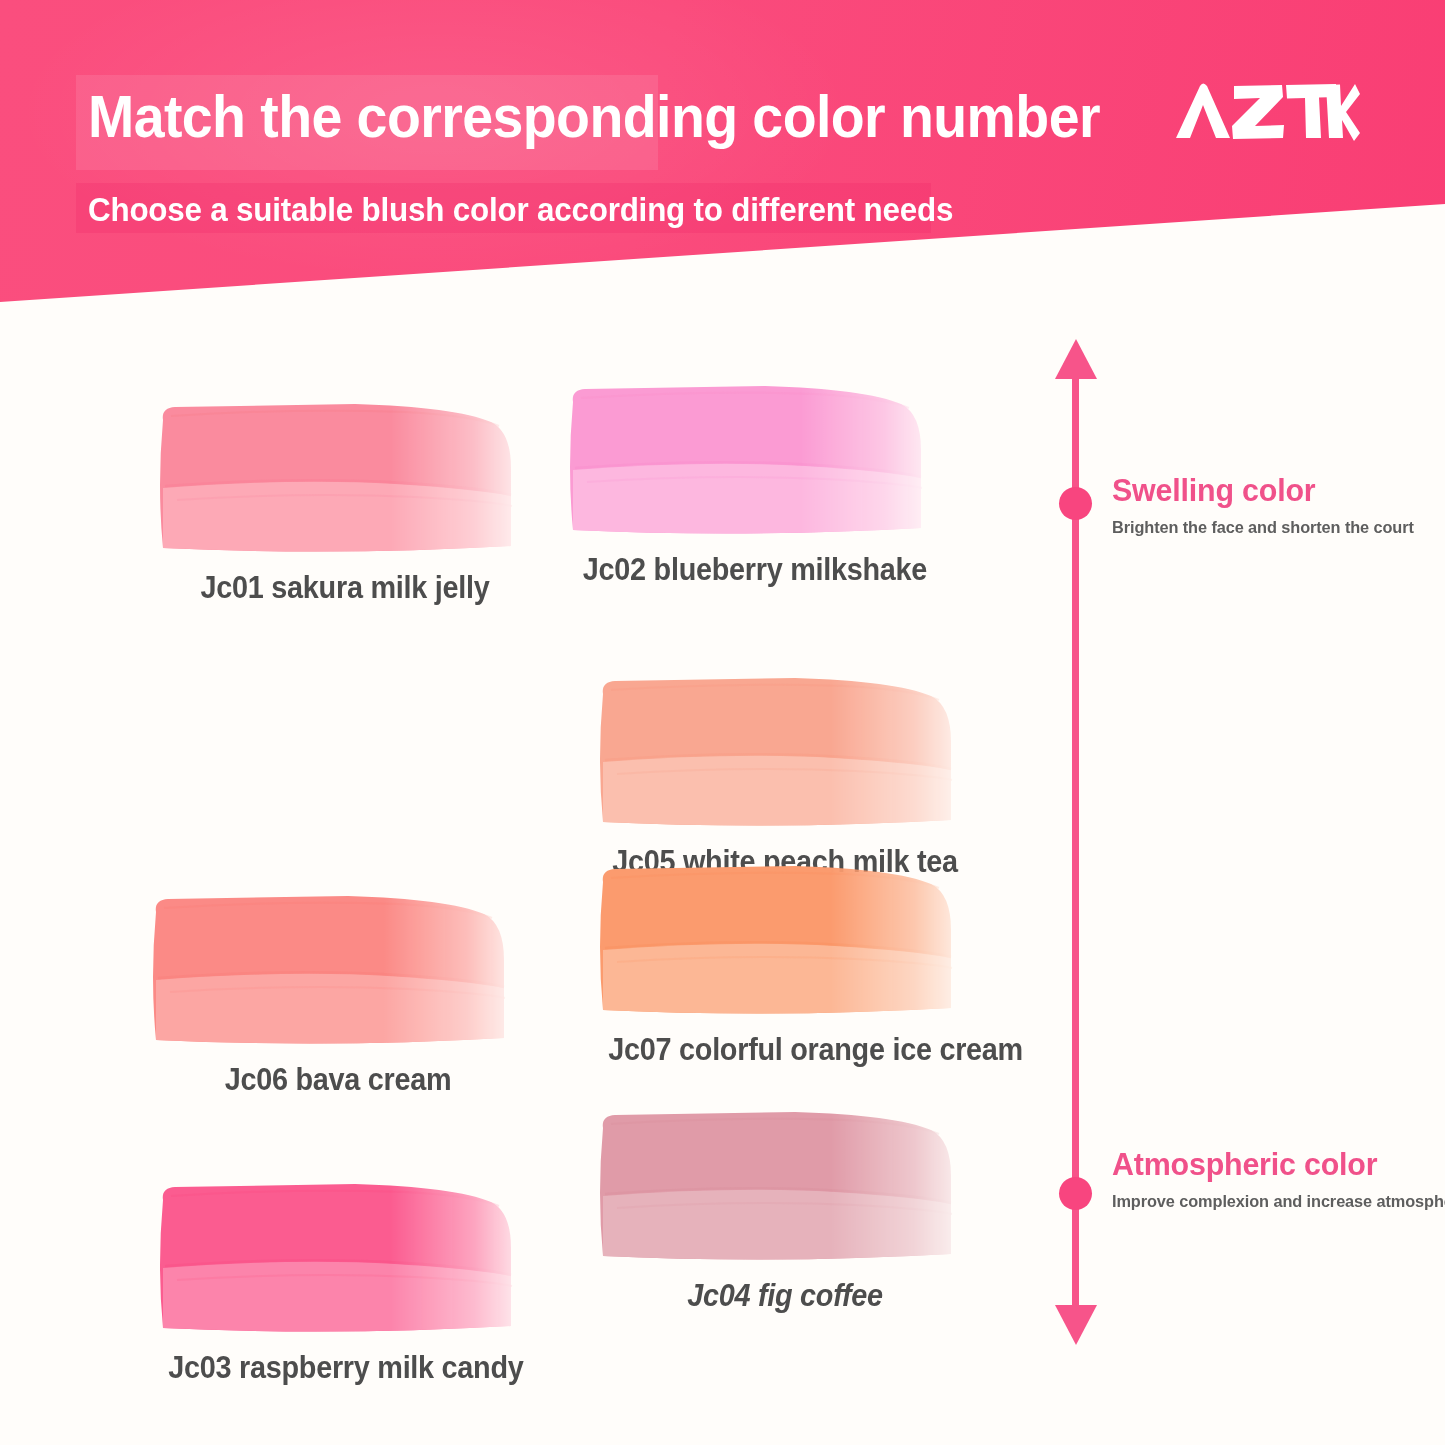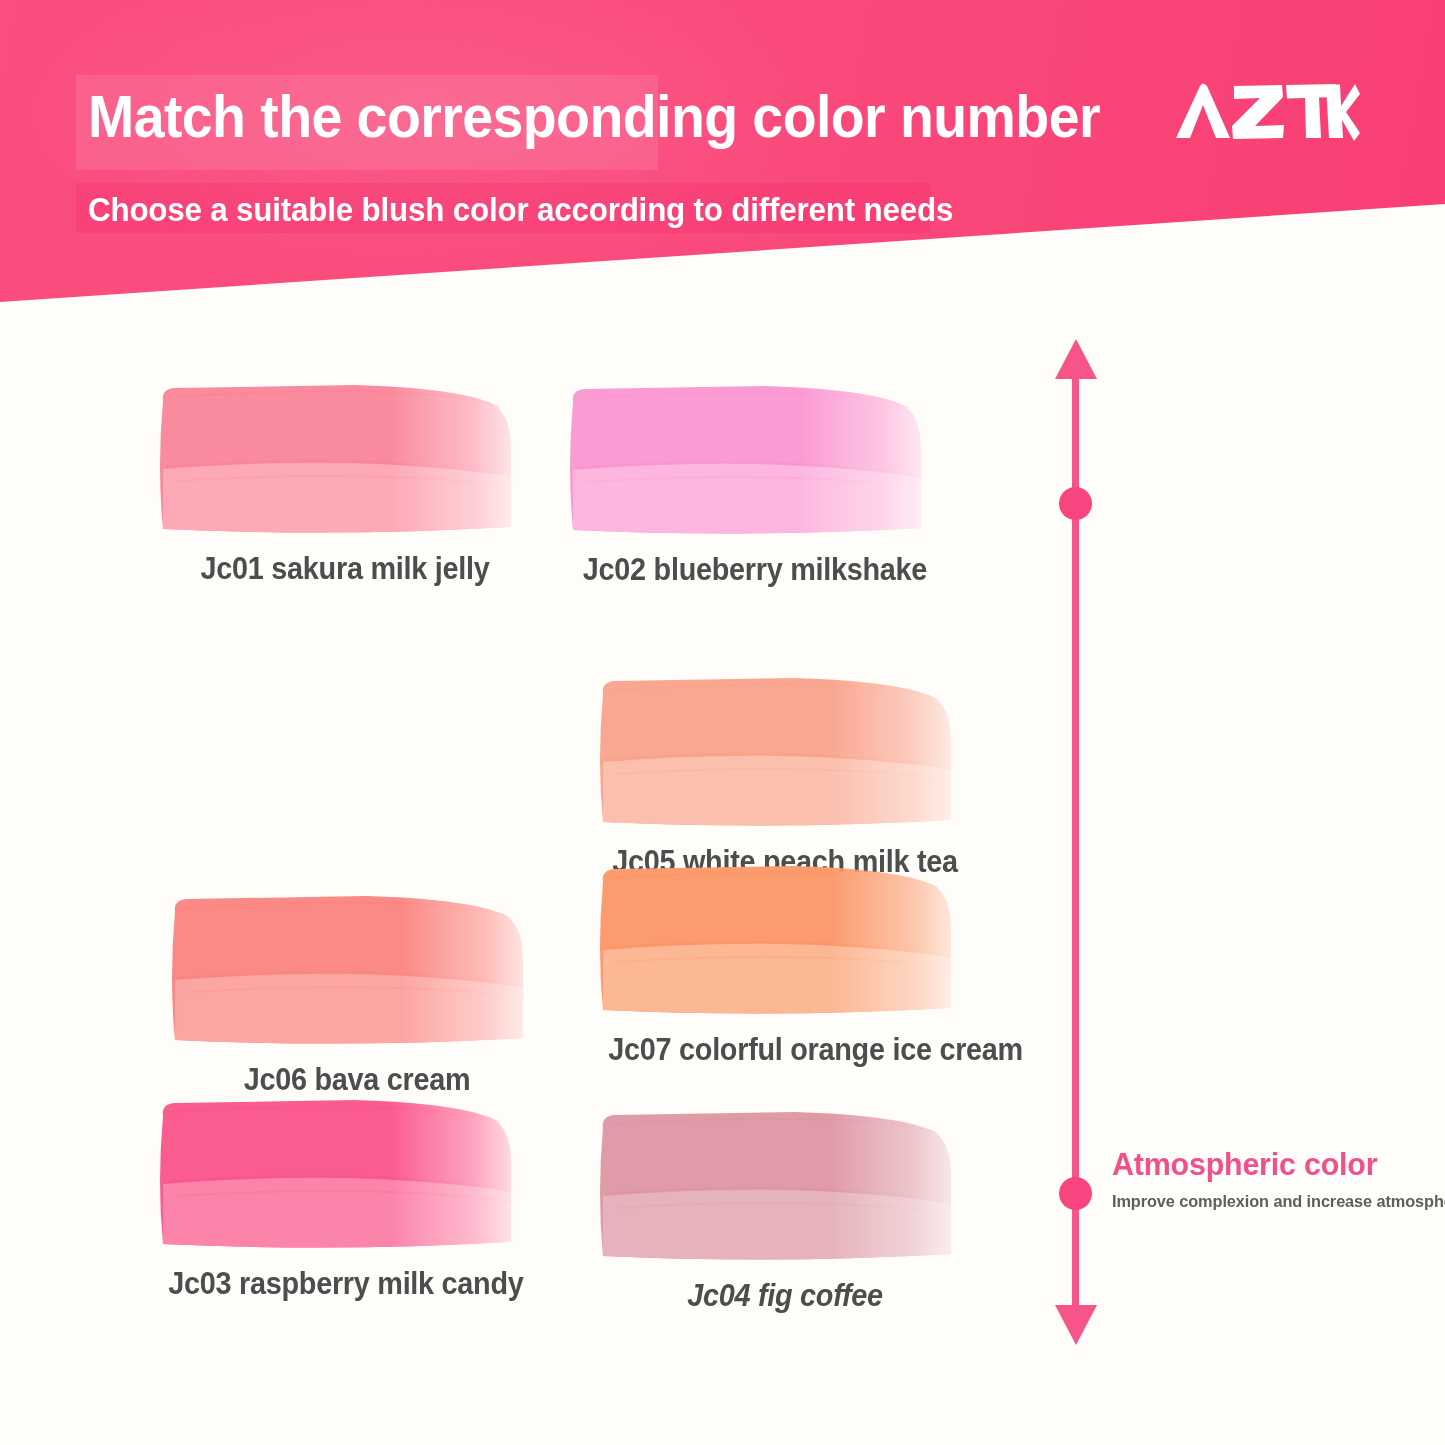--- a/index.html
+++ b/index.html
@@ -172,21 +172,21 @@
       <path d="M2 58 L26 6 Q29 1 33 6 L56 58 L42 58 L29 25 L16 58 Z" fill="#FFFFFF"></path>
 
       <path d="M60 6 L108 5 L109 17 L81 46 L110 45 L109 58 L59 59 L58 46 L86 18 L60 19 Z" fill="#FFFFFF"></path>
 
       <path d="M112 5 L162 4 L163 17 L145 17.5 L147 58 L132 58 L131 18 L113 18.5 Z" fill="#FFFFFF"></path>
 
       <path d="M152 5 L166 4.5 L167 26 L181 4 L186 14 L172 32 L186 53 L180 61 L168 40 L169 58 L155 58 Z" fill="#FFFFFF"></path>
     </svg>
   </div>
 
-  <div class="swatch-cell" style="left:155px; top:377px; width:380px;">
+  <div class="swatch-cell" style="left:155px; top:396px; width:380px;">
     <div class="smear">
       <svg viewBox="0 0 380 160" preserveAspectRatio="none">
         <defs>
           <linearGradient id="g1f" x1="0" y1="0" x2="1" y2="0">
             <stop offset="0%" stop-color="#FFFFFF" stop-opacity="1"></stop>
             <stop offset="62%" stop-color="#FFFFFF" stop-opacity="1"></stop>
             <stop offset="84%" stop-color="#FFFFFF" stop-opacity="0.55"></stop>
             <stop offset="100%" stop-color="#FFFFFF" stop-opacity="0"></stop>
           </linearGradient>
           <mask id="m1">
@@ -250,21 +250,21 @@
           <path d="M8 92 Q140 82 240 88 Q320 93 356 100 L356 150 Q180 160 8 152 Z" fill="#FBBFAE"></path>
           <path d="M10 90 Q150 80 250 87 Q330 92 356 99" stroke="#F8A08A" stroke-width="2.4" fill="none" opacity=".75"></path>
           <path d="M22 104 Q150 96 260 101 Q335 105 357 110" stroke="#FAB4A0" stroke-width="2" fill="none" opacity=".6"></path>
           <path d="M16 20 Q140 12 250 16 Q320 20 344 30" stroke="#F89E88" stroke-width="2" fill="none" opacity=".45"></path>
         </g>
       </svg>
     </div>
     <div class="swatch-label label-center">Jc05 white peach milk tea</div>
   </div>
 
-  <div class="swatch-cell" style="left:167px; top:888px; width:380px;">
+  <div class="swatch-cell" style="left:148px; top:888px; width:380px;">
     <div class="smear">
       <svg viewBox="0 0 380 160" preserveAspectRatio="none">
         <defs>
           <linearGradient id="g6f" x1="0" y1="0" x2="1" y2="0">
             <stop offset="0%" stop-color="#FFFFFF" stop-opacity="1"></stop>
             <stop offset="62%" stop-color="#FFFFFF" stop-opacity="1"></stop>
             <stop offset="84%" stop-color="#FFFFFF" stop-opacity="0.55"></stop>
             <stop offset="100%" stop-color="#FFFFFF" stop-opacity="0"></stop>
           </linearGradient>
           <mask id="m6">
@@ -302,21 +302,21 @@
           <path d="M8 92 Q140 82 240 88 Q320 93 356 100 L356 150 Q180 160 8 152 Z" fill="#FCB795"></path>
           <path d="M10 90 Q150 80 250 87 Q330 92 356 99" stroke="#FA9466" stroke-width="2.4" fill="none" opacity=".75"></path>
           <path d="M22 104 Q150 96 260 101 Q335 105 357 110" stroke="#FCAB85" stroke-width="2" fill="none" opacity=".6"></path>
           <path d="M16 20 Q140 12 250 16 Q320 20 344 30" stroke="#FA9264" stroke-width="2" fill="none" opacity=".45"></path>
         </g>
       </svg>
     </div>
     <div class="swatch-label label-center">Jc07 colorful orange ice cream</div>
   </div>
 
-  <div class="swatch-cell" style="left:155px; top:1092px; width:380px;">
+  <div class="swatch-cell" style="left:155px; top:1176px; width:380px;">
     <div class="smear">
       <svg viewBox="0 0 380 160" preserveAspectRatio="none">
         <defs>
           <linearGradient id="g3f" x1="0" y1="0" x2="1" y2="0">
             <stop offset="0%" stop-color="#FFFFFF" stop-opacity="1"></stop>
             <stop offset="62%" stop-color="#FFFFFF" stop-opacity="1"></stop>
             <stop offset="84%" stop-color="#FFFFFF" stop-opacity="0.55"></stop>
             <stop offset="100%" stop-color="#FFFFFF" stop-opacity="0"></stop>
           </linearGradient>
           <mask id="m3">
@@ -370,19 +370,23 @@
   </div>
   <div class="axis-arrow-down">
     <svg width="42" height="42" viewBox="0 0 42 42">
         <path d="M21 42 L0 2 L42 2 Z" fill="#F7548A"></path>
       </svg>
   </div>
 
   <div class="axis-dot dot-top"></div>
   <div class="axis-dot dot-bottom"></div>
 
+  <div class="axis-group" style="left:1112px; top:472px;">
+    <div class="axis-heading">Swelling color</div>
+    <div class="axis-sub">Brighten the face and shorten the court</div>
+  </div>
 
   <div class="axis-group" style="left:1112px; top:1146px;">
     <div class="axis-heading">Atmospheric color</div>
     <div class="axis-sub">Improve complexion and increase atmosphere</div>
   </div>
 
 </div>
 
 </body></html>

